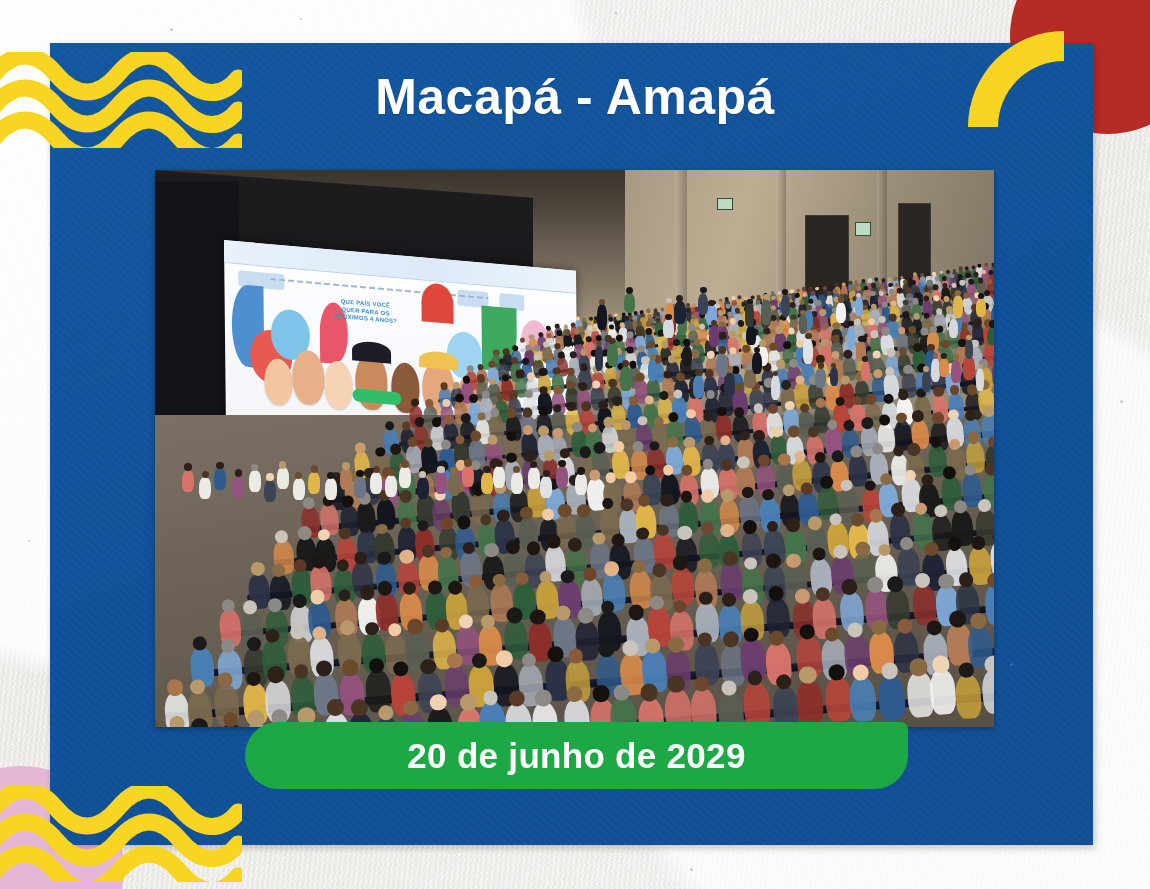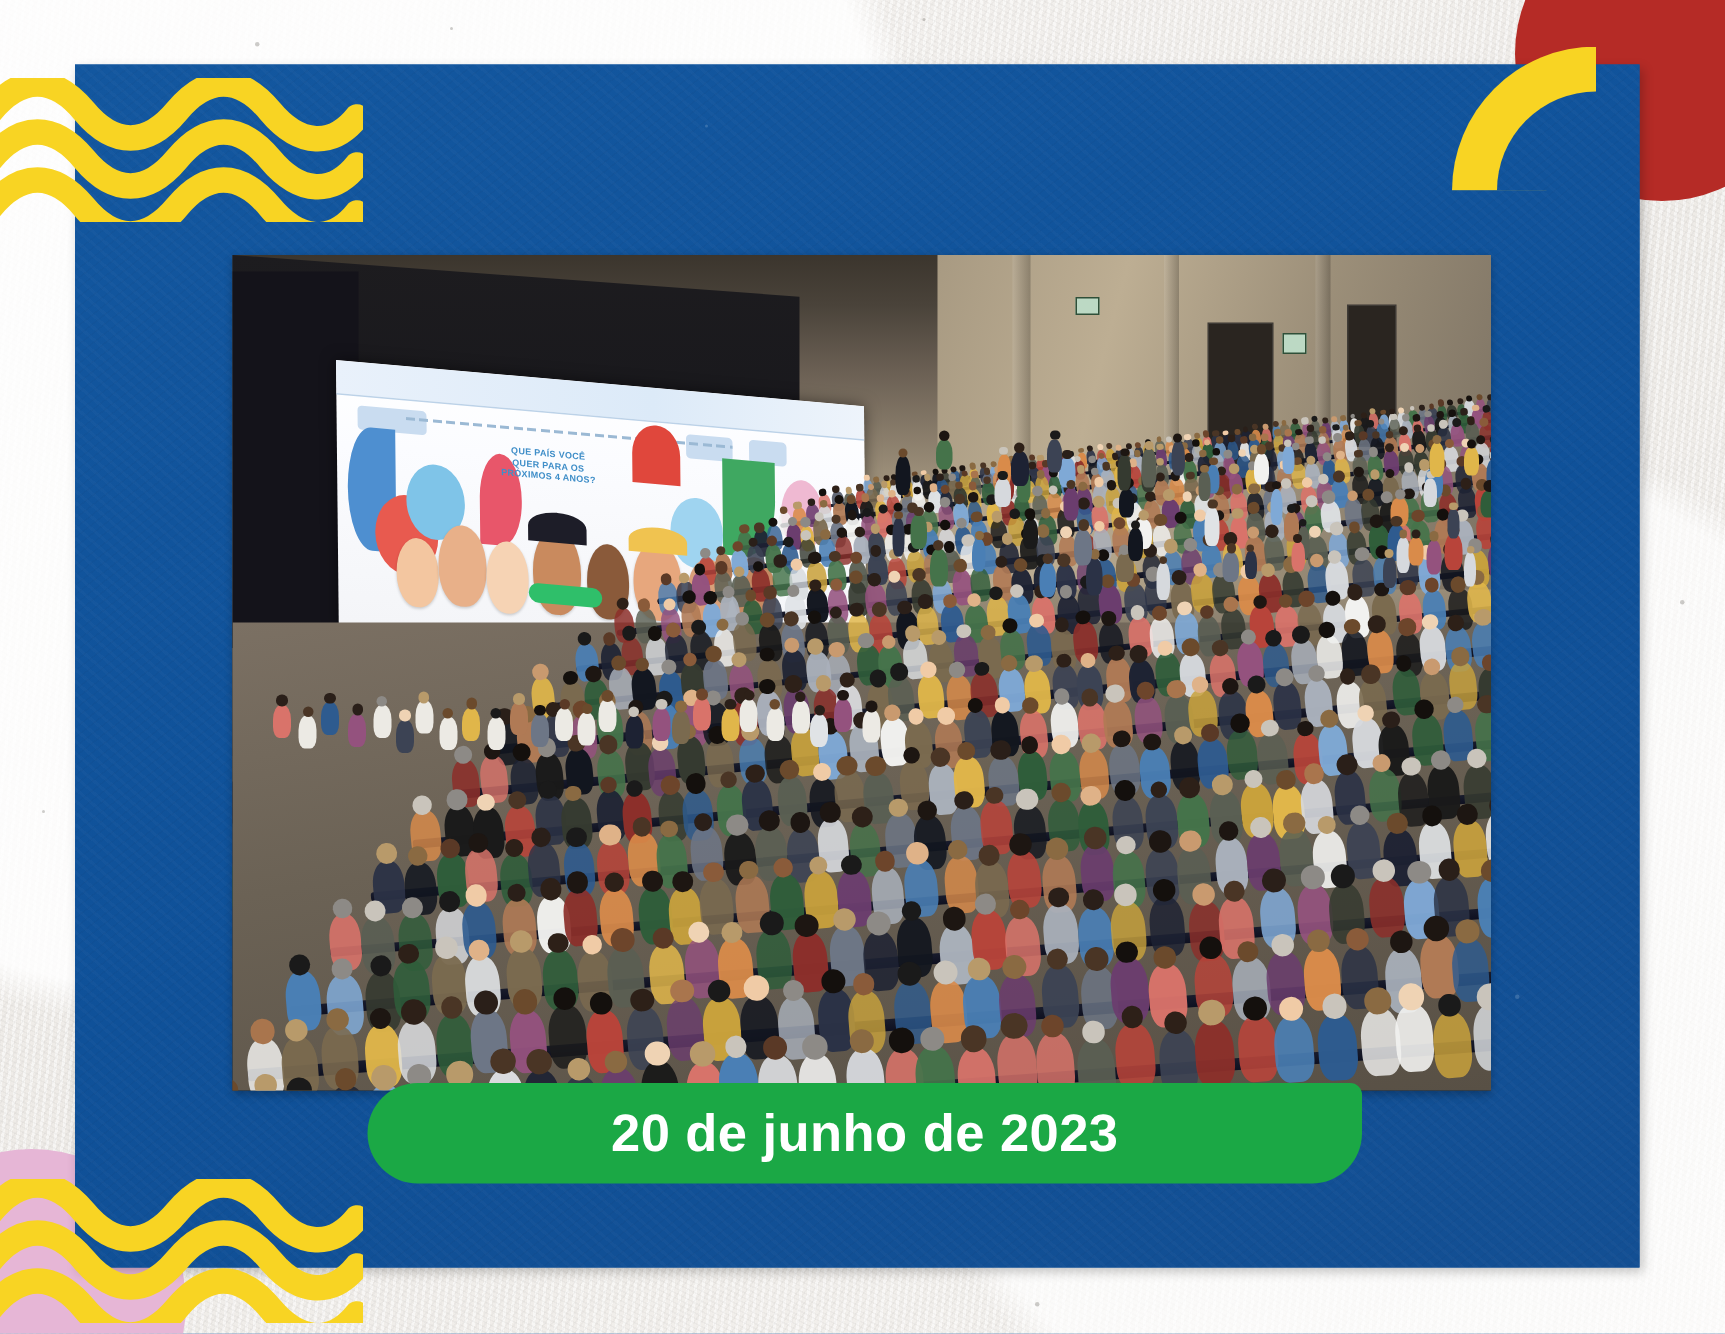--- a/index.html
+++ b/index.html
@@ -308,20 +308,21 @@
 
   <div class="pink-circle"></div>
 
   <div class="blue-card">
     <div class="blue-speck" style="left:140px;top:330px;width:3px;height:3px;"></div>
     <div class="blue-speck" style="left:905px;top:140px;width:2px;height:2px;"></div>
     <div class="blue-speck" style="left:960px;top:620px;width:3px;height:3px;"></div>
     <div class="blue-speck" style="left:420px;top:40px;width:2px;height:2px;"></div>
   </div>
 
+  <div class="title">Macapá  - Amapá</div>
 
   <div class="waves waves-top">
     <svg width="250" height="96" viewBox="0 0 250 96" fill="none" xmlns="http://www.w3.org/2000/svg">
       <g stroke="#f8d423" stroke-width="17" stroke-linecap="round" fill="none">
         <path d="M2 22 C 22 -2, 44 -2, 64 22 S 106 46, 126 22 S 168 -2, 188 22 S 230 46, 246 26"></path>
         <path d="M2 54 C 22 30, 44 30, 64 54 S 106 78, 126 54 S 168 30, 188 54 S 230 78, 246 58"></path>
         <path d="M2 86 C 22 62, 44 62, 64 86 S 106 110, 126 86 S 168 62, 188 86 S 230 110, 246 90"></path>
       </g>
     </svg>
   </div>
@@ -2045,17 +2046,17 @@
           <div class="head" style="left: 444.038px; top: 128.745px; width: 6.17616px; height: 6.17616px; background: rgb(107, 74, 44);"></div>
           <div class="person" style="left: 590.25px; top: 133.363px; width: 8.97735px; height: 23.8789px; background: rgb(53, 58, 48);"></div>
           <div class="head" style="left: 591.956px; top: 128.632px; width: 5.56596px; height: 5.56596px; background: rgb(29, 22, 18);"></div>
           <div class="person" style="left: 465.152px; top: 195.99px; width: 11.5236px; height: 25.2277px; background: rgb(69, 115, 74);"></div>
           <div class="head" style="left: 467.342px; top: 189.917px; width: 7.14466px; height: 7.14466px; background: rgb(74, 53, 37);"></div>
         </div>
     </div>
   </div>
 
   <div class="date-banner">
-    <span class="date-text">20 de junho de 2023</span>
+    <span class="date-text">20 de junho de 2029</span>
   </div>
 
   <span class="sr">Vista aérea de auditório lotado durante evento em Macapá, com palco, telão e plateia</span>
 </div>
 
 </body></html>

